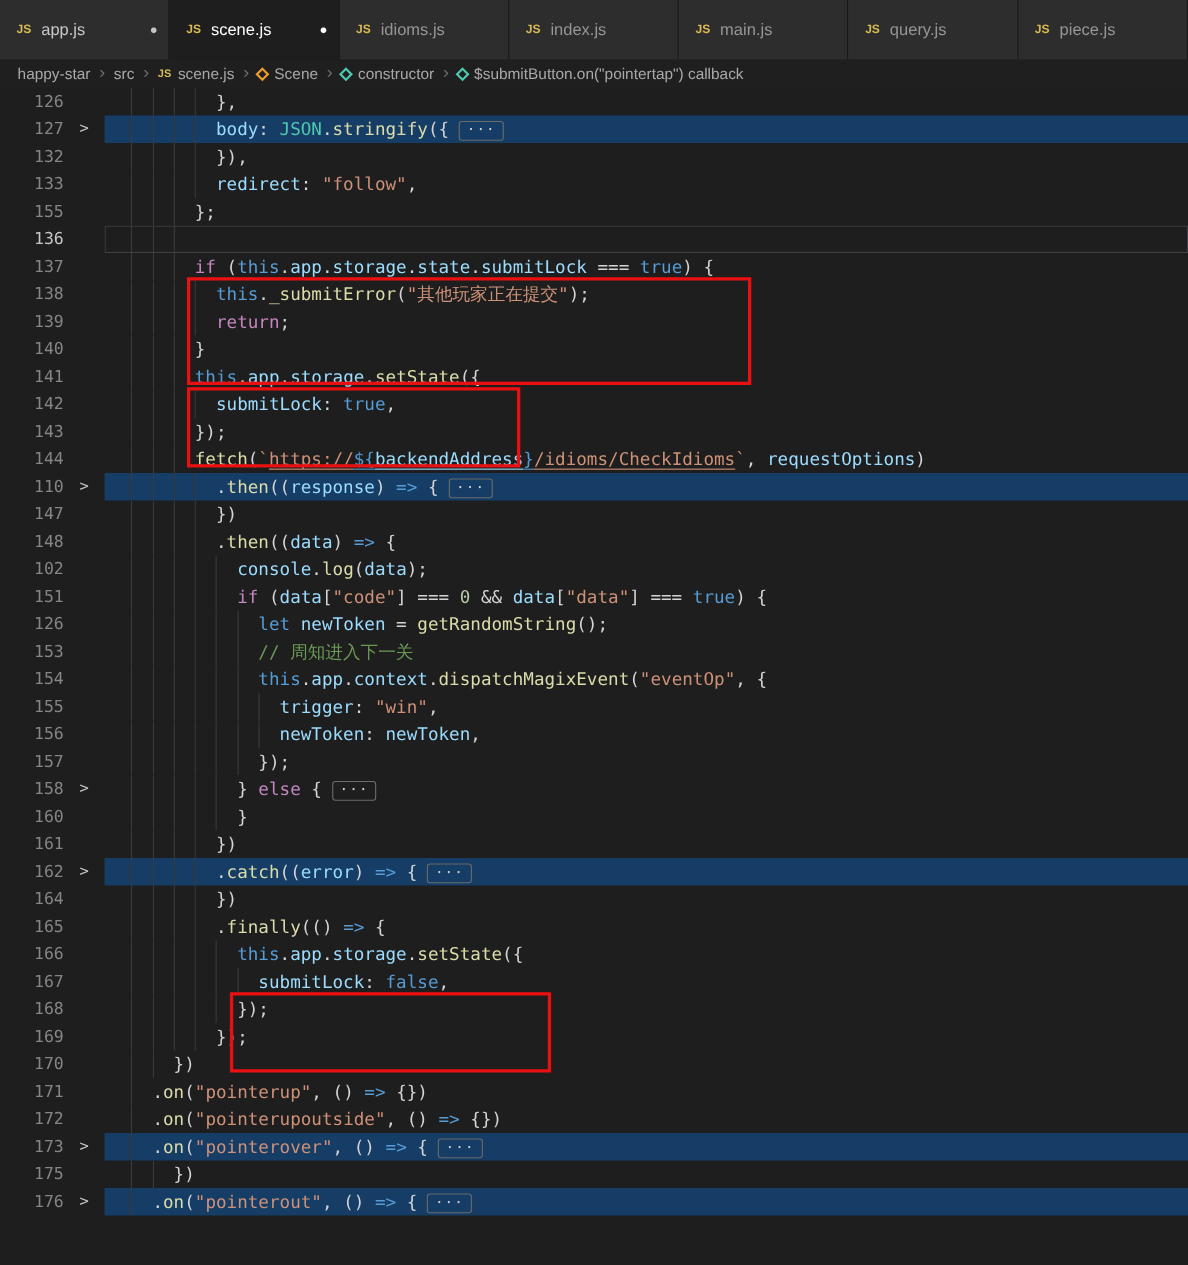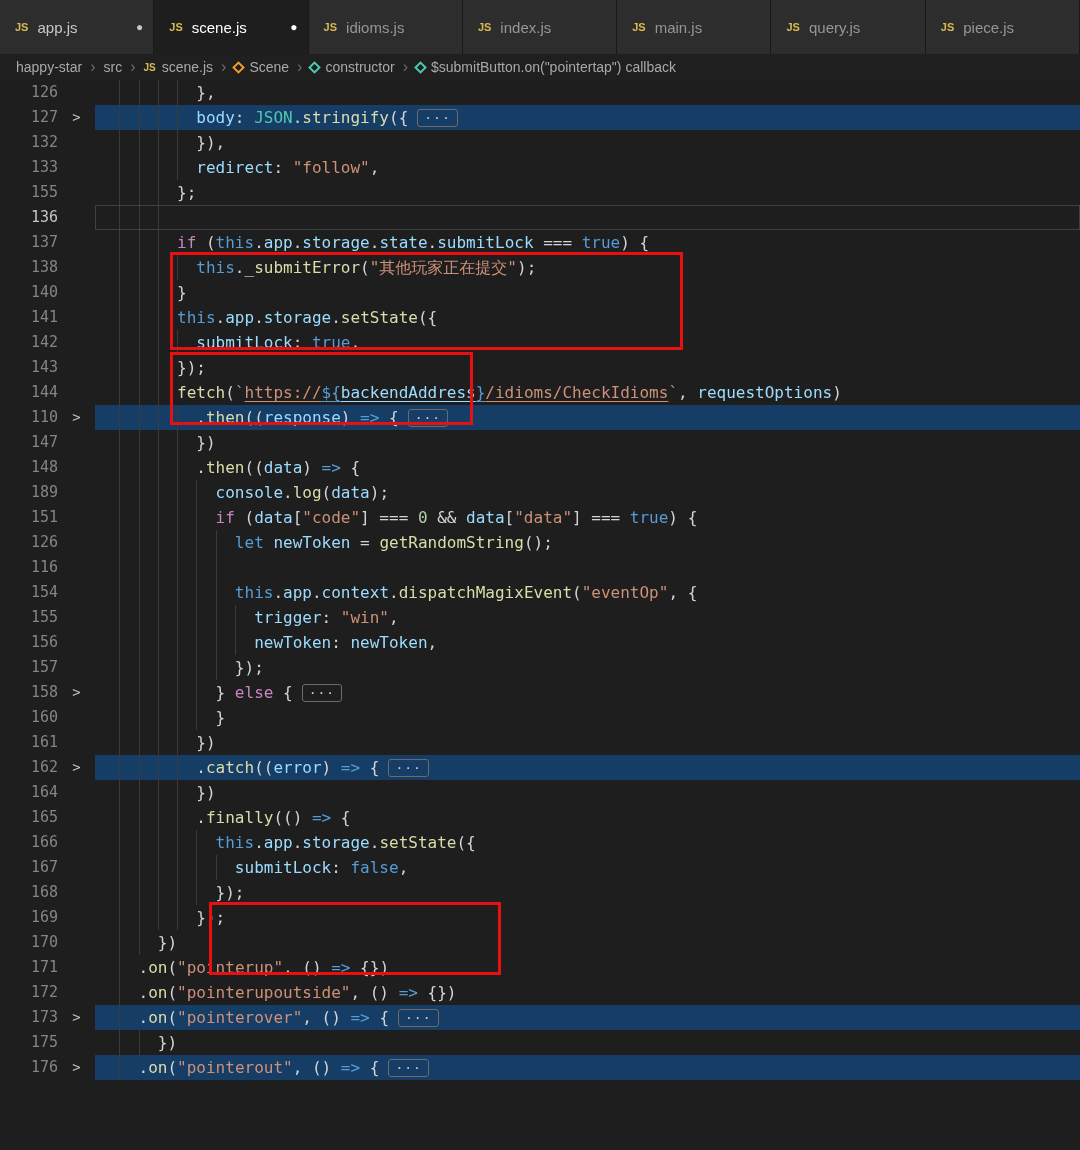--- a/index.html
+++ b/index.html
@@ -158,20 +158,25 @@
         <span class="lnum">137</span>
         <span class="chev"></span>
         <div class="lcontent"><i class="guide" style="left: 24.266px;"></i><i class="guide" style="left: 43.532px;"></i><i class="guide" style="left: 62.798px;"></i><span class="codetext">        <span class="tk-k">if</span><span class="tk-w"> (</span><span class="tk-b">this</span><span class="tk-w">.</span><span class="tk-v">app</span><span class="tk-w">.</span><span class="tk-v">storage</span><span class="tk-w">.</span><span class="tk-v">state</span><span class="tk-w">.</span><span class="tk-v">submitLock</span><span class="tk-w"> === </span><span class="tk-b">true</span><span class="tk-w">) {</span></span></div>
       </div>
       <div class="row">
         <span class="lnum">138</span>
         <span class="chev"></span>
         <div class="lcontent"><i class="guide" style="left: 24.266px;"></i><i class="guide" style="left: 43.532px;"></i><i class="guide" style="left: 62.798px;"></i><i class="guide" style="left: 82.064px;"></i><span class="codetext">          <span class="tk-b">this</span><span class="tk-w">.</span><span class="tk-f">_submitError</span><span class="tk-w">(</span><span class="tk-s">"其他玩家正在提交"</span><span class="tk-w">);</span></span></div>
       </div>
       <div class="row">
+        <span class="lnum">139</span>
+        <span class="chev"></span>
+        <div class="lcontent"><i class="guide" style="left: 24.266px;"></i><i class="guide" style="left: 43.532px;"></i><i class="guide" style="left: 62.798px;"></i><i class="guide" style="left: 82.064px;"></i><span class="codetext">          <span class="tk-k">return</span><span class="tk-w">;</span></span></div>
+      </div>
+      <div class="row">
         <span class="lnum">140</span>
         <span class="chev"></span>
         <div class="lcontent"><i class="guide" style="left: 24.266px;"></i><i class="guide" style="left: 43.532px;"></i><i class="guide" style="left: 62.798px;"></i><span class="codetext">        <span class="tk-w">}</span></span></div>
       </div>
       <div class="row">
         <span class="lnum">141</span>
         <span class="chev"></span>
         <div class="lcontent"><i class="guide" style="left: 24.266px;"></i><i class="guide" style="left: 43.532px;"></i><i class="guide" style="left: 62.798px;"></i><span class="codetext">        <span class="tk-b">this</span><span class="tk-w">.</span><span class="tk-v">app</span><span class="tk-w">.</span><span class="tk-v">storage</span><span class="tk-w">.</span><span class="tk-f">setState</span><span class="tk-w">({</span></span></div>
       </div>
       <div class="row">
@@ -198,38 +203,38 @@
         <span class="lnum">147</span>
         <span class="chev"></span>
         <div class="lcontent"><i class="guide" style="left: 24.266px;"></i><i class="guide" style="left: 43.532px;"></i><i class="guide" style="left: 62.798px;"></i><i class="guide" style="left: 82.064px;"></i><span class="codetext">          <span class="tk-w">})</span></span></div>
       </div>
       <div class="row">
         <span class="lnum">148</span>
         <span class="chev"></span>
         <div class="lcontent"><i class="guide" style="left: 24.266px;"></i><i class="guide" style="left: 43.532px;"></i><i class="guide" style="left: 62.798px;"></i><i class="guide" style="left: 82.064px;"></i><span class="codetext">          <span class="tk-w">.</span><span class="tk-f">then</span><span class="tk-w">((</span><span class="tk-v">data</span><span class="tk-w">) </span><span class="tk-b">=&gt;</span><span class="tk-w"> {</span></span></div>
       </div>
       <div class="row">
-        <span class="lnum">189</span>
+        <span class="lnum">102</span>
         <span class="chev"></span>
         <div class="lcontent"><i class="guide" style="left: 24.266px;"></i><i class="guide" style="left: 43.532px;"></i><i class="guide" style="left: 62.798px;"></i><i class="guide" style="left: 82.064px;"></i><i class="guide" style="left: 101.33px;"></i><span class="codetext">            <span class="tk-v">console</span><span class="tk-w">.</span><span class="tk-f">log</span><span class="tk-w">(</span><span class="tk-v">data</span><span class="tk-w">);</span></span></div>
       </div>
       <div class="row">
         <span class="lnum">151</span>
         <span class="chev"></span>
         <div class="lcontent"><i class="guide" style="left: 24.266px;"></i><i class="guide" style="left: 43.532px;"></i><i class="guide" style="left: 62.798px;"></i><i class="guide" style="left: 82.064px;"></i><i class="guide" style="left: 101.33px;"></i><span class="codetext">            <span class="tk-k">if</span><span class="tk-w"> (</span><span class="tk-v">data</span><span class="tk-w">[</span><span class="tk-s">"code"</span><span class="tk-w">] === </span><span class="tk-n">0</span><span class="tk-w"> &amp;&amp; </span><span class="tk-v">data</span><span class="tk-w">[</span><span class="tk-s">"data"</span><span class="tk-w">] === </span><span class="tk-b">true</span><span class="tk-w">) {</span></span></div>
       </div>
       <div class="row">
         <span class="lnum">126</span>
         <span class="chev"></span>
         <div class="lcontent"><i class="guide" style="left: 24.266px;"></i><i class="guide" style="left: 43.532px;"></i><i class="guide" style="left: 62.798px;"></i><i class="guide" style="left: 82.064px;"></i><i class="guide" style="left: 101.33px;"></i><i class="guide" style="left: 120.596px;"></i><span class="codetext">              <span class="tk-b">let</span><span class="tk-w"> </span><span class="tk-v">newToken</span><span class="tk-w"> = </span><span class="tk-f">getRandomString</span><span class="tk-w">();</span></span></div>
       </div>
       <div class="row">
-        <span class="lnum">116</span>
-        <span class="chev"></span>
-        <div class="lcontent"><i class="guide" style="left: 24.266px;"></i><i class="guide" style="left: 43.532px;"></i><i class="guide" style="left: 62.798px;"></i><i class="guide" style="left: 82.064px;"></i><i class="guide" style="left: 101.33px;"></i><i class="guide" style="left: 120.596px;"></i></div>
+        <span class="lnum">153</span>
+        <span class="chev"></span>
+        <div class="lcontent"><i class="guide" style="left: 24.266px;"></i><i class="guide" style="left: 43.532px;"></i><i class="guide" style="left: 62.798px;"></i><i class="guide" style="left: 82.064px;"></i><i class="guide" style="left: 101.33px;"></i><i class="guide" style="left: 120.596px;"></i><span class="codetext">              <span class="tk-c">// 周知进入下一关</span></span></div>
       </div>
       <div class="row">
         <span class="lnum">154</span>
         <span class="chev"></span>
         <div class="lcontent"><i class="guide" style="left: 24.266px;"></i><i class="guide" style="left: 43.532px;"></i><i class="guide" style="left: 62.798px;"></i><i class="guide" style="left: 82.064px;"></i><i class="guide" style="left: 101.33px;"></i><i class="guide" style="left: 120.596px;"></i><span class="codetext">              <span class="tk-b">this</span><span class="tk-w">.</span><span class="tk-v">app</span><span class="tk-w">.</span><span class="tk-v">context</span><span class="tk-w">.</span><span class="tk-f">dispatchMagixEvent</span><span class="tk-w">(</span><span class="tk-s">"eventOp"</span><span class="tk-w">, {</span></span></div>
       </div>
       <div class="row">
         <span class="lnum">155</span>
         <span class="chev"></span>
         <div class="lcontent"><i class="guide" style="left: 24.266px;"></i><i class="guide" style="left: 43.532px;"></i><i class="guide" style="left: 62.798px;"></i><i class="guide" style="left: 82.064px;"></i><i class="guide" style="left: 101.33px;"></i><i class="guide" style="left: 120.596px;"></i><i class="guide" style="left: 139.862px;"></i><span class="codetext">                <span class="tk-v">trigger</span><span class="tk-w">: </span><span class="tk-s">"win"</span><span class="tk-w">,</span></span></div>

